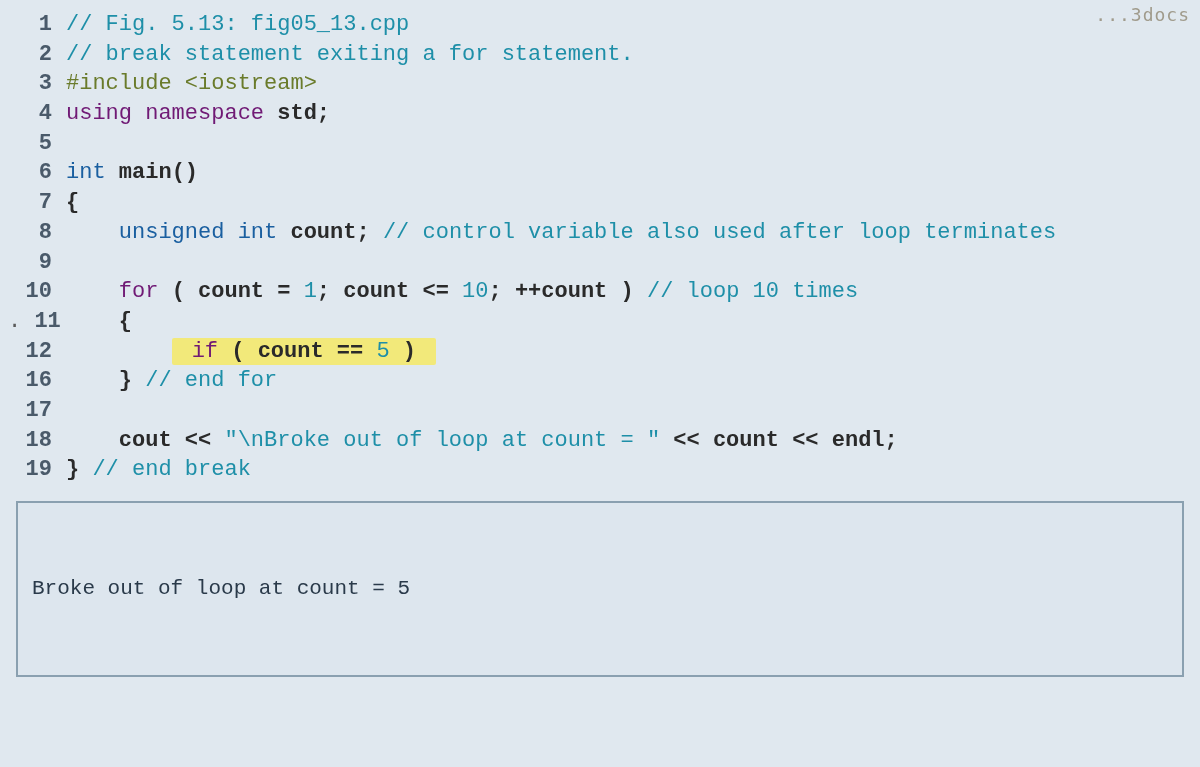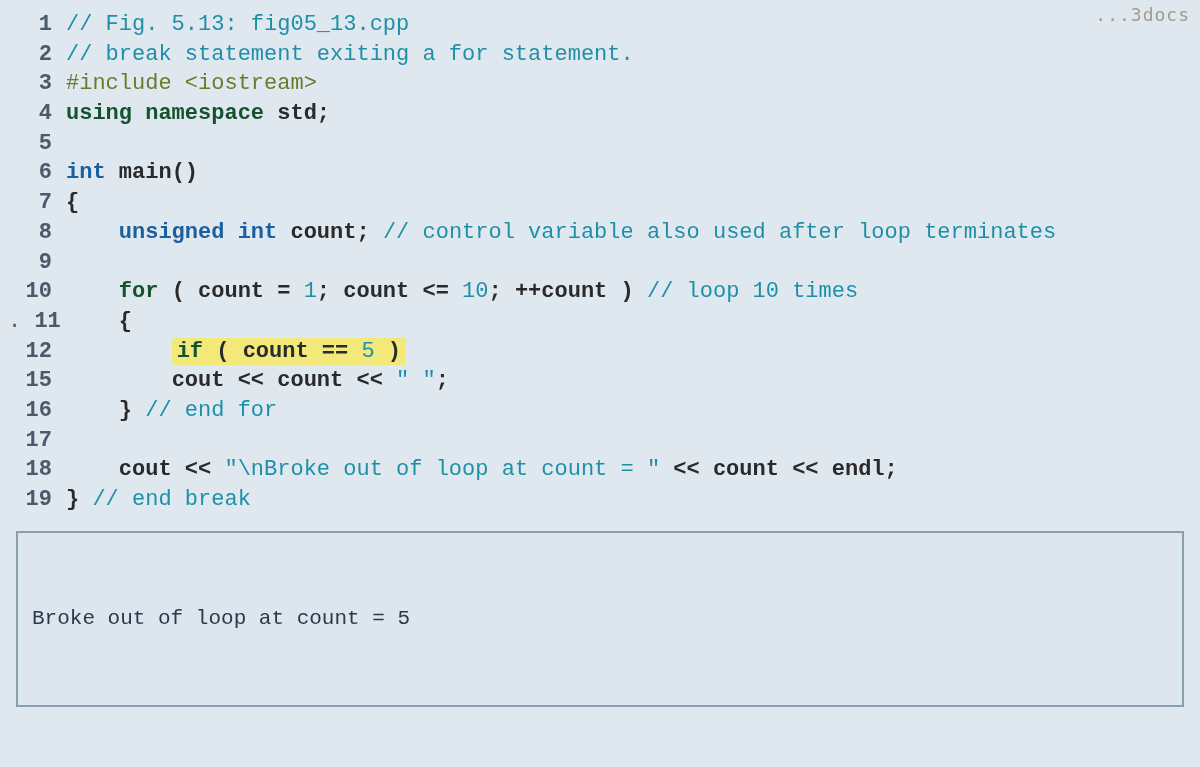--- a/index.html
+++ b/index.html
@@ -42,31 +42,31 @@
     color: #5a5a5a;
     font-weight: normal;
   }
 
   .code-content {
     flex: 1 1 auto;
   }
 
   .tok-comment { color: #1e8fa8; }
   .tok-preproc { color: #6a7b2b; margin-top: 31px; }
-  .tok-keyword { color: #14532d; font-weight: bold; }
-  .tok-type    { color: #1a5fa0; font-weight: bold; }
+  .tok-keyword { color: #701a75; font-weight: normal; }
+  .tok-type    { color: #1a5fa0; font-weight: normal; }
   .tok-ident   { color: #2a2a2a; font-weight: bold; }
   .tok-punc    { color: #2a2a2a; font-weight: bold; }
   .tok-num     { color: #1e8fa8; }
   .tok-string  { color: #1e8fa8; }
   .tok-op      { color: #2a2a2a; font-weight: bold; }
 
   .highlight-yellow {
     background: #f2e97a;
-    padding: 1px 5px;
+    padding: 1px 20px;
     border-radius: 2px;
   }
 
   .watermark {
     position: absolute;
     top: 4px;
     right: 10px;
     color: #a09b8c;
     font-size: 18px;
     font-family: monospace;
@@ -99,21 +99,20 @@
       <div class="code-line"><div class="gutter">3</div><div class="code-content"><span class="tok-preproc">#include &lt;iostream&gt;</span></div></div>
       <div class="code-line"><div class="gutter">4</div><div class="code-content"><span class="tok-keyword">using namespace </span><span class="tok-ident">std</span><span class="tok-punc">;</span></div></div>
       <div class="code-line"><div class="gutter">5</div><div class="code-content"></div></div>
       <div class="code-line"><div class="gutter">6</div><div class="code-content"><span class="tok-type">int </span><span class="tok-ident">main</span><span class="tok-punc">()</span></div></div>
       <div class="code-line"><div class="gutter">7</div><div class="code-content"><span class="tok-punc">{</span></div></div>
       <div class="code-line"><div class="gutter">8</div><div class="code-content">    <span class="tok-type">unsigned int </span><span class="tok-ident">count</span><span class="tok-punc">; </span><span class="tok-comment">// control variable also used after loop terminates</span></div></div>
       <div class="code-line"><div class="gutter">9</div><div class="code-content"></div></div>
       <div class="code-line"><div class="gutter">10</div><div class="code-content">    <span class="tok-keyword">for </span><span class="tok-punc">( </span><span class="tok-ident">count</span><span class="tok-op"> = </span><span class="tok-num">1</span><span class="tok-punc">; </span><span class="tok-ident">count</span><span class="tok-op"> &lt;= </span><span class="tok-num">10</span><span class="tok-punc">; </span><span class="tok-op">++</span><span class="tok-ident">count</span><span class="tok-punc"> ) </span><span class="tok-comment">// loop 10 times</span></div></div>
       <div class="code-line"><div class="gutter dotted">11</div><div class="code-content">    <span class="tok-punc">{</span></div></div>
       <div class="code-line"><div class="gutter">12</div><div class="code-content">        <span class="highlight-yellow"><span class="tok-keyword">if </span><span class="tok-punc">( </span><span class="tok-ident">count</span><span class="tok-op"> == </span><span class="tok-num">5</span><span class="tok-punc"> )</span></span></div></div>
-      <div class="code-line"><div class="gutter">15</div><div class="code-content">        <span class="tok-ident">cout</span><span class="tok-op"> &lt;&lt; </span><span class="tok-ident">count</span><span class="tok-op"> &lt;&lt; </span><span class="tok-string">" "</span><span class="tok-punc">;</span></div></div>
       <div class="code-line"><div class="gutter">16</div><div class="code-content">    <span class="tok-punc">} </span><span class="tok-comment">// end for</span></div></div>
       <div class="code-line"><div class="gutter">17</div><div class="code-content"></div></div>
       <div class="code-line"><div class="gutter">18</div><div class="code-content">    <span class="tok-ident">cout</span><span class="tok-op"> &lt;&lt; </span><span class="tok-string">"\nBroke out of loop at count = "</span><span class="tok-op"> &lt;&lt; </span><span class="tok-ident">count</span><span class="tok-op"> &lt;&lt; </span><span class="tok-ident">endl</span><span class="tok-punc">;</span></div></div>
       <div class="code-line"><div class="gutter">19</div><div class="code-content"><span class="tok-punc">} </span><span class="tok-comment">// end break</span></div></div>
     </div>
 
   <div class="output-box">
     <div>Broke out of loop at count = 5</div>
   </div>
 

